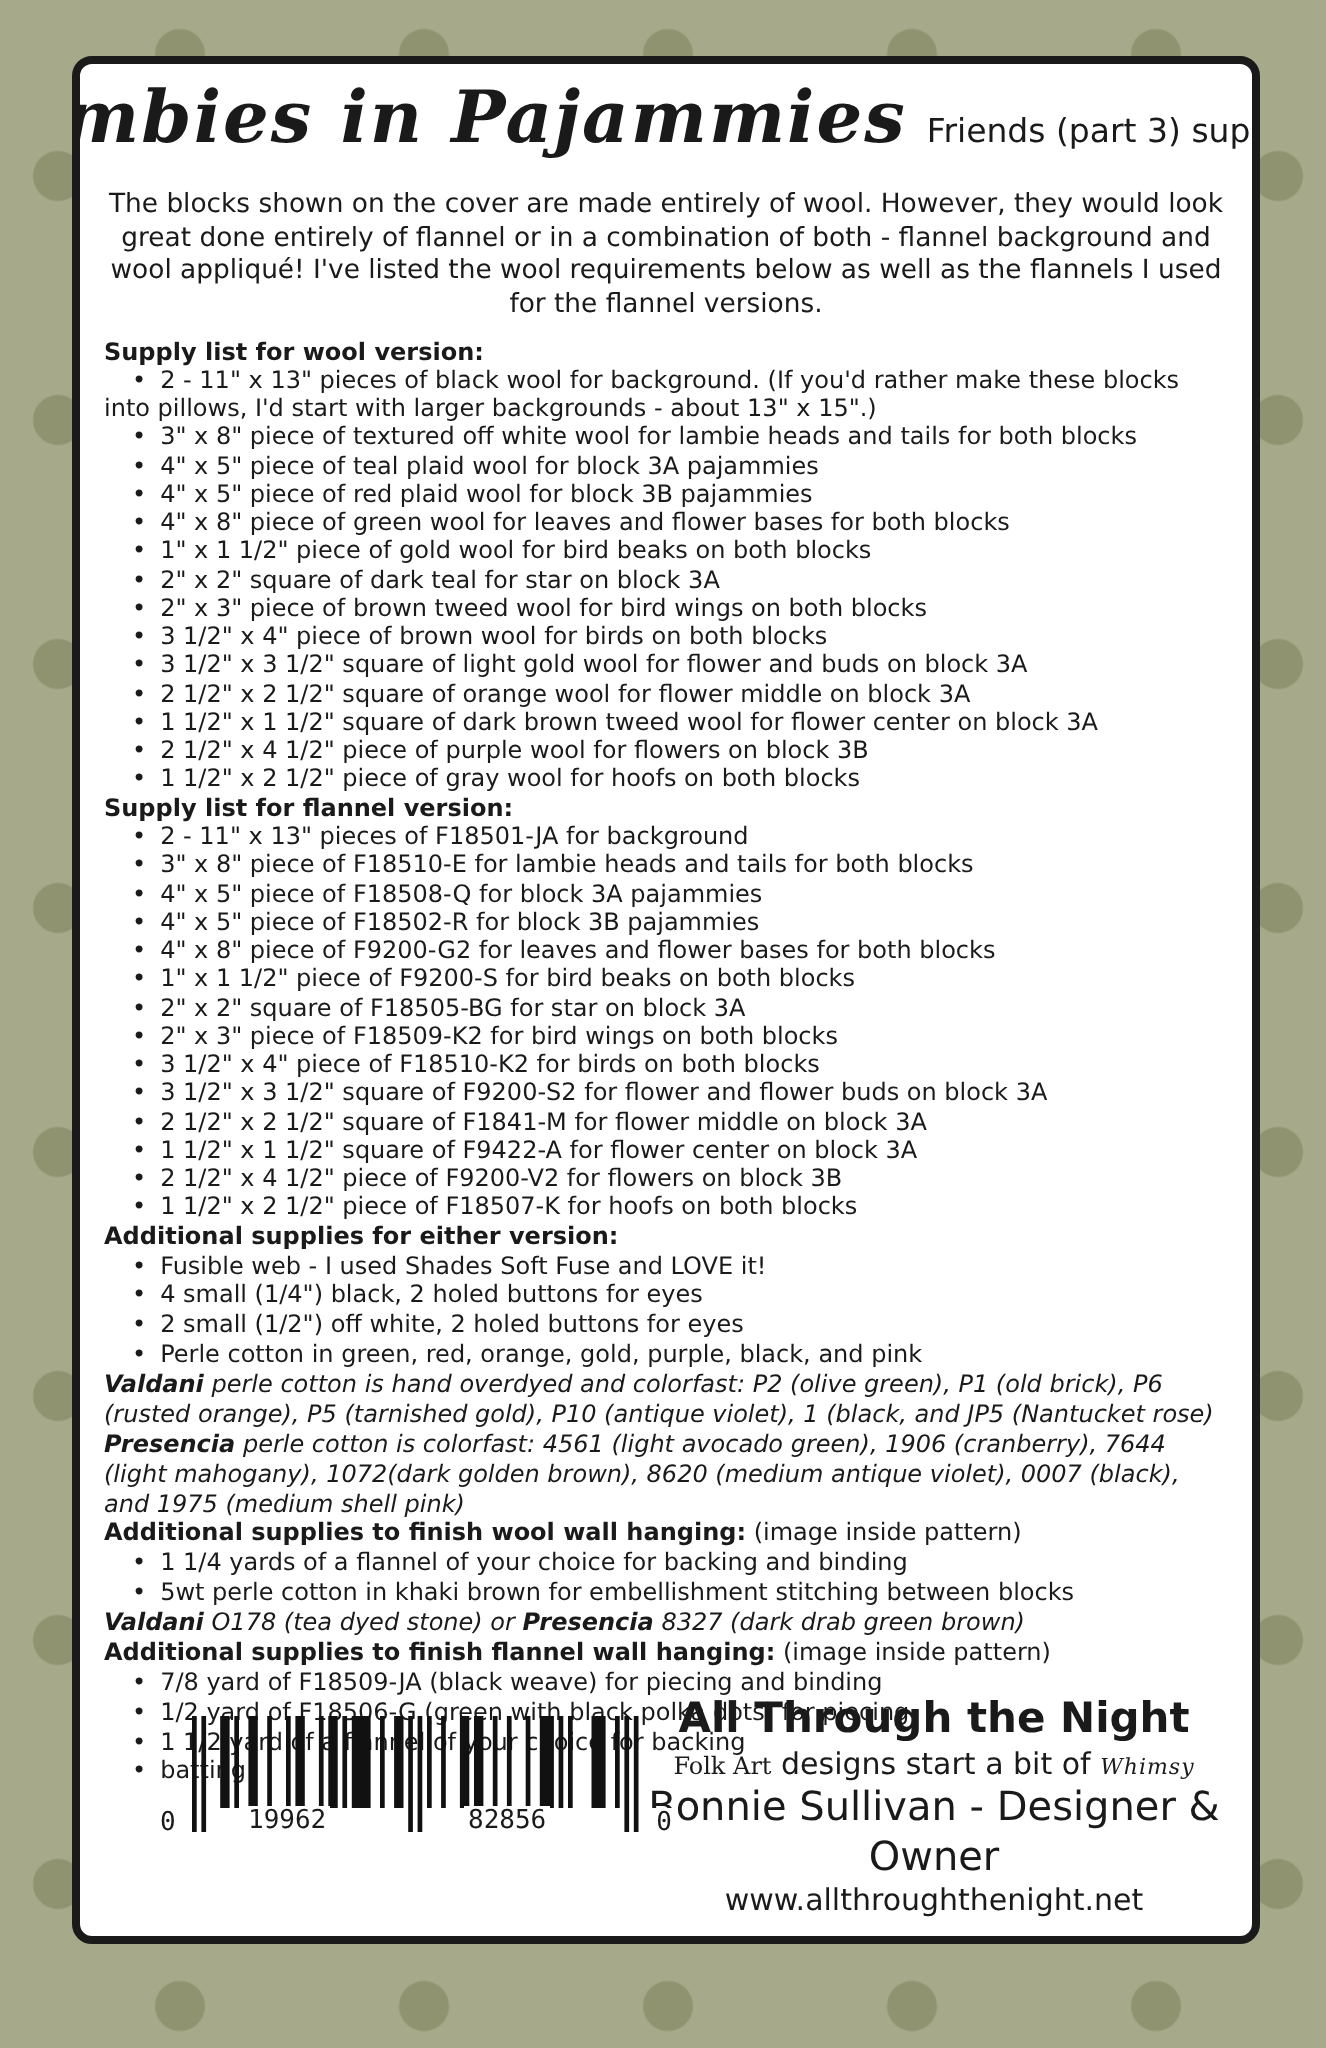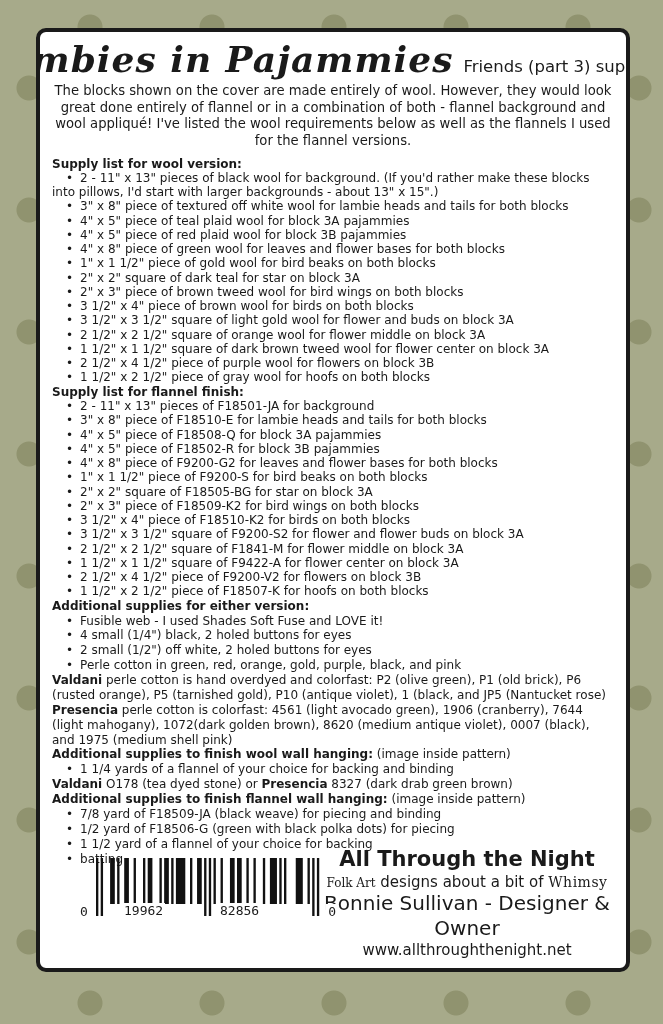--- a/index.html
+++ b/index.html
@@ -16,43 +16,43 @@
   }
   .panel{
     position:absolute;left:36px;top:28px;width:594px;height:944px;
     box-sizing:border-box;background:var(--paper,#ffffff);
     border:4px solid var(--ink,#161616);border-radius:10px;
     padding:4px 12px;overflow:hidden;
   }
   .title-row{display:flex;justify-content:center;align-items:baseline;gap:10px;margin-top:2px;}
   .script-title{font-family:"DejaVu Serif",serif;font-style:italic;font-weight:bold;font-size:36px;letter-spacing:1px;white-space:nowrap;}
   .title-suffix{font-size:16.5px;white-space:nowrap;}
-  .intro{font-size:13.2px;line-height:1.26;text-align:center;margin:3px 0 7px 0;}
+  .intro{font-size:13.2px;line-height:1.26;text-align:center;margin:15px 0 7px 0;}
   .hdr{font-weight:bold;}
   .upper{font-size:12px;line-height:1.19;}
   .lower{font-size:12px;line-height:1.24;}
   ul.supply-list{list-style:none;margin:0;padding:0;}
   ul.supply-list li{text-indent:14px;}
   ul.supply-list li::before{content:"•";margin-right:7px;}
-  .para{margin:0;}
+  .para{margin:0;font-style:italic;}
   .b{font-weight:bold;}
   .footer{position:absolute;left:12px;right:12px;bottom:8px;display:flex;align-items:flex-start;}
   .barcode{position:relative;width:224px;height:76px;margin-left:44px;margin-top:14px;flex:0 0 auto;}
   .barcode svg{display:block;}
   .barcode svg rect{fill:#111;}
   .bc-digit{position:absolute;font-family:"DejaVu Sans Mono",monospace;font-size:13px;background:#fff;padding:0 2px;}
   .bc-left{left:-18px;top:46px;}
   .bc-right{right:-18px;top:46px;}
   .bc-g1{left:26px;top:45px;}
-  .bc-g2{left:122px;top:45px;}
+  .bc-g2{left:136px;top:45px;}
   .brand{flex:1;text-align:center;margin-top:2px;line-height:1.25;}
   .brand-name{font-size:21px;font-weight:bold;}
   .tagline{font-size:15px;}
   .folk{font-family:"DejaVu Serif",serif;font-size:12px;}
-  .whimsy{font-family:"DejaVu Serif",serif;font-size:14px;letter-spacing:0.5px;}
+  .whimsy{font-family:"DejaVu Serif",serif;font-style:italic;font-size:11px;letter-spacing:0.5px;}
   .owner{font-size:20px;}
   .site{font-size:15px;}
 </style>
 </head>
 <body>
 
 <div class="panel">
 
   <div class="title-row">
     <span class="script-title">Lambies in Pajammies</span>
@@ -73,21 +73,21 @@
         <li>2" x 2" square of dark teal for star on block 3A</li>
         <li>2" x 3" piece of brown tweed wool for bird wings on both blocks</li>
         <li>3 1/2" x 4" piece of brown wool for birds on both blocks</li>
         <li>3 1/2" x 3 1/2" square of light gold wool for flower and buds on block 3A</li>
         <li>2 1/2" x 2 1/2" square of orange wool for flower middle on block 3A</li>
         <li>1 1/2" x 1 1/2" square of dark brown tweed wool for flower center on block 3A</li>
         <li>2 1/2" x 4 1/2" piece of purple wool for flowers on block 3B</li>
         <li>1 1/2" x 2 1/2" piece of gray wool for hoofs on both blocks</li>
       </ul>
 
-    <div class="hdr">Supply list for flannel finish:</div>
+    <div class="hdr">Supply list for flannel version:</div>
     <ul class="supply-list">
         <li>2 - 11" x 13" pieces of F18501-JA for background</li>
         <li>3" x 8" piece of F18510-E for lambie heads and tails for both blocks</li>
         <li>4" x 5" piece of F18508-Q for block 3A pajammies</li>
         <li>4" x 5" piece of F18502-R for block 3B pajammies</li>
         <li>4" x 8" piece of F9200-G2 for leaves and flower bases for both blocks</li>
         <li>1" x 1 1/2" piece of F9200-S for bird beaks on both blocks</li>
         <li>2" x 2" square of F18505-BG for star on block 3A</li>
         <li>2" x 3" piece of F18509-K2 for bird wings on both blocks</li>
         <li>3 1/2" x 4" piece of F18510-K2 for birds on both blocks</li>
@@ -109,20 +109,21 @@
       </ul>
 
     <p class="para"><span class="b">Valdani</span><span> perle cotton is hand overdyed and colorfast: P2 (olive green), P1 (old brick), P6 (rusted orange), P5 (tarnished gold), P10 (antique violet), 1 (black, and JP5 (Nantucket rose)</span></p>
 
     <p class="para"><span class="b">Presencia</span><span> perle cotton is colorfast: 4561 (light avocado green), 1906 (cranberry), 7644 (light mahogany), 1072(dark golden brown), 8620 (medium antique violet), 0007 (black), and 1975 (medium shell pink)</span></p>
 
 
     <div><span class="hdr">Additional supplies to finish wool wall hanging:</span><span> (image inside pattern)</span></div>
     <ul class="supply-list">
         <li>1 1/4 yards of a flannel of your choice for backing and binding</li>
+        <li>5wt perle cotton in khaki brown for embellishment stitching between blocks</li>
       </ul>
     <p class="para"><span class="b">Valdani</span><span> O178 (tea dyed stone) or </span><span class="b">Presencia</span><span> 8327 (dark drab green brown)</span></p>
 
     <div><span class="hdr">Additional supplies to finish flannel wall hanging:</span><span> (image inside pattern)</span></div>
     <ul class="supply-list">
         <li>7/8 yard of F18509-JA (black weave) for piecing and binding</li>
         <li>1/2 yard of F18506-G (green with black polka dots) for piecing</li>
         <li>1 1/2 yard of a flannel of your choice for backing</li>
         <li>batting</li>
       </ul>
@@ -162,19 +163,19 @@
           <rect x="216.20" y="0" width="2.35" height="58"></rect>
           <rect x="220.90" y="0" width="2.35" height="58"></rect>
         </svg>
       <span class="bc-digit bc-left">0</span>
       <span class="bc-digit bc-g1">19962</span>
       <span class="bc-digit bc-g2">82856</span>
       <span class="bc-digit bc-right">0</span>
     </div>
     <div class="brand">
       <div class="brand-name">All Through the Night</div>
-      <div class="tagline"><span class="folk">Folk Art</span><span> designs about a bit of </span><span class="whimsy">Whimsy</span></div>
+      <div class="tagline"><span class="folk">Folk Art</span><span> designs start a bit of </span><span class="whimsy">Whimsy</span></div>
       <div class="owner">Bonnie Sullivan - Designer &amp; Owner</div>
       <div class="site">www.allthroughthenight.net</div>
     </div>
   </div>
 
 </div>
 
 </body></html>

